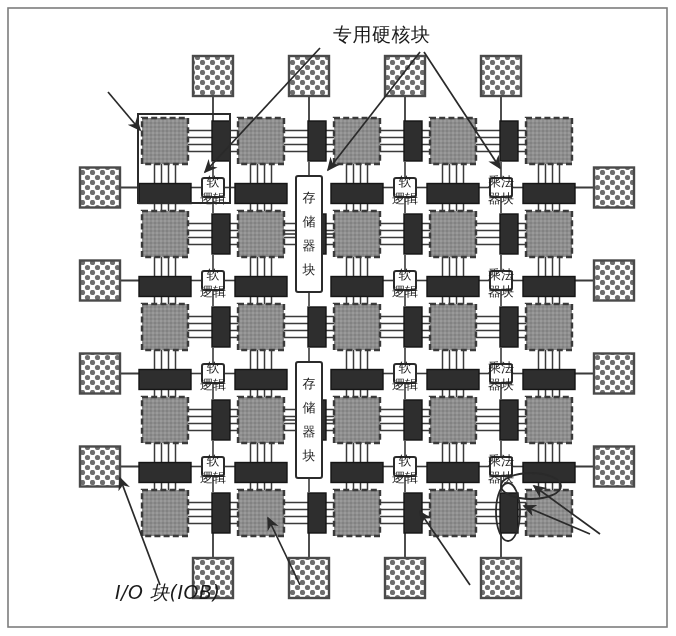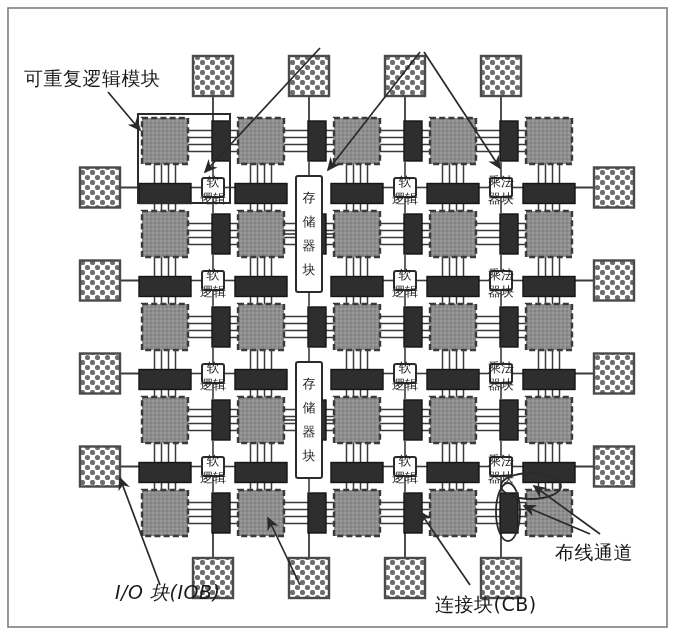--- a/index.html
+++ b/index.html
@@ -528,18 +528,16 @@
         <polyline points="160,585 120,478" fill="none" stroke="#2a2a2a" stroke-width="1.7" marker-end="url(#arrh)"></polyline>
         <polyline points="300,585 268,518" fill="none" stroke="#2a2a2a" stroke-width="1.7" marker-end="url(#arrh)"></polyline>
         <polyline points="470,585 420,512" fill="none" stroke="#2a2a2a" stroke-width="1.7" marker-end="url(#arrh)"></polyline>
         <polyline points="600,534 534,486" fill="none" stroke="#2a2a2a" stroke-width="1.7" marker-end="url(#arrh)"></polyline>
         <polyline points="590,534 524,506" fill="none" stroke="#2a2a2a" stroke-width="1.7" marker-end="url(#arrh)"></polyline>
         <ellipse cx="531" cy="486" rx="30" ry="13" fill="none" stroke="#2a2a2a" stroke-width="1.8"></ellipse>
         <ellipse cx="508" cy="512" rx="12" ry="29" fill="none" stroke="#2a2a2a" stroke-width="1.8"></ellipse>
       </g>
   </svg>
 
-  <div class="lbl" style="left:24px;top:66px;">可重复逻辑模块</div>
+  <div class="lbl" style="left:333px;top:22px;">专用硬核块</div>
   <div class="lbl" style="left:115px;top:580px;font-style:italic;">I/O 块(IOB)</div>
-  <div class="lbl" style="left:435px;top:592px;">连接块(CB)</div>
-  <div class="lbl" style="left:555px;top:540px;">布线通道</div>
 
 </div>
 
 </body></html>

